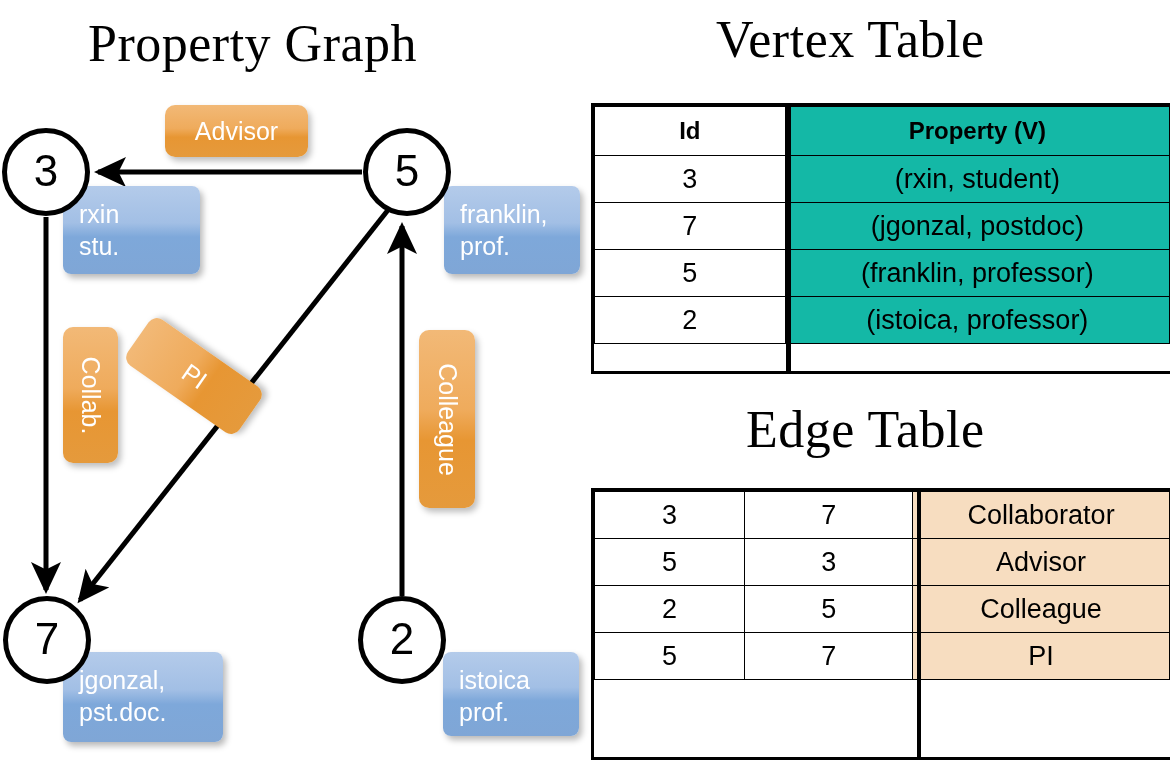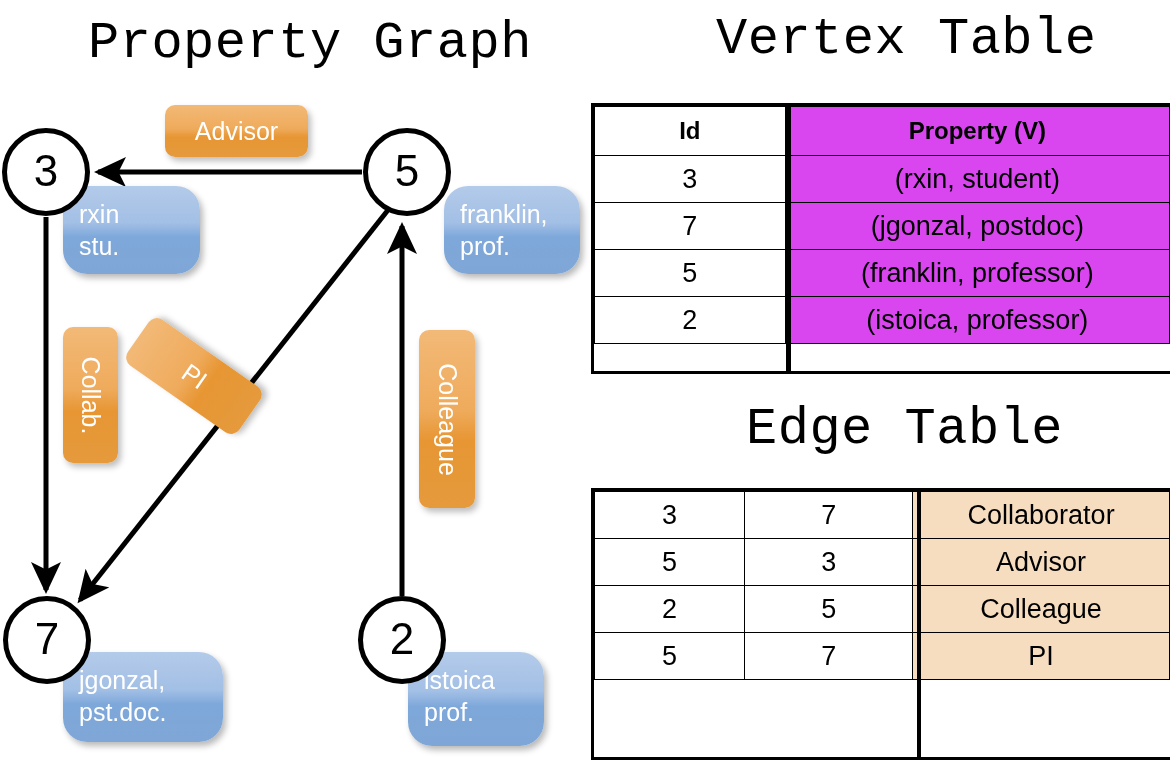--- a/index.html
+++ b/index.html
@@ -12,21 +12,21 @@
     height: 760px;
     position: relative;
     overflow: hidden;
     font-family: "Liberation Sans", sans-serif;
     color: #000;
   }
 
   
   .title {
     position: absolute;
-    font-family: Liberation Mono, monospace;
+    font-family: Liberation Serif, serif;
     font-weight: 300;
     font-size: 52px;
     line-height: 1;
     letter-spacing: 0.5px;
     color: #000;
     white-space: nowrap;
   }
   #title-property-graph { left: 88px;  top: 18px; }
   #title-vertex-table   { left: 716px; top: 14px; }
   #title-edge-table     { left: 746px; top: 404px; text-align: right; }
@@ -65,36 +65,36 @@
     top: -1px;
   }
   #vnode-3 { left: 2px;   top: 128px; }
   #vnode-5 { left: 363px; top: 128px; }
   #vnode-7 { left: 3px;   top: 596px; }
   #vnode-2 { left: 358px; top: 596px; }
 
   
   .prop-box {
     position: absolute;
-    border-radius: 24px;
+    border-radius: 8px;
     background: linear-gradient(to bottom, #b4cbea 0%, #a2bfe5 42%, #7ea8da 58%, #7fa6d6 100%);
     box-shadow: 3px 4px 6px rgba(0,0,0,0.28);
     color: #ffffff;
     font-family: "Liberation Sans", sans-serif;
     font-weight: 300;
     font-size: 25px;
     line-height: 1.28;
     padding: 12px 8px 0 16px;
     box-sizing: border-box;
     white-space: pre-line;
   }
   #prop-rxin     { left: 63px;  top: 186px; width: 137px; height: 88px; }
   #prop-franklin { left: 444px; top: 186px; width: 136px; height: 88px; }
   #prop-jgonzal  { left: 63px;  top: 652px; width: 160px; height: 90px; }
-  #prop-istoica  { left: 408px; top: 652px; width: 136px; height: 94px; }
+  #prop-istoica  { left: 443px; top: 652px; width: 136px; height: 84px; }
 
   
   .edge-box {
     position: absolute;
     border-radius: 10px;
     background: linear-gradient(to bottom, #f2b977 0%, #efab5c 45%, #e79633 62%, #e59a3c 100%);
     box-shadow: 3px 4px 6px rgba(0,0,0,0.26);
     color: #ffffff;
     font-family: "Liberation Sans", sans-serif;
     font-weight: 300;
@@ -148,21 +148,21 @@
   }
   .thick-sep {
     position: absolute;
     background: #000;
     pointer-events: none;
   }
 
   
   #vertex-table { left: 594px; top: 106px; }
   #vertex-table .col-id   { width: 194px; }
-  #vertex-table .col-prop { width: 390px; background: #d946ef; }
+  #vertex-table .col-prop { width: 390px; background: #14b8a6; }
   #vertex-frame { left: 591px; top: 103px; width: 590px; height: 271px; }
   #vertex-sep   { left: 786px; top: 103px; width: 5px; height: 271px; }
 
   
   #edge-table { left: 594px; top: 491px; }
   #edge-table .col-src  { width: 152px; }
   #edge-table .col-dst  { width: 170px; }
   #edge-table .col-prop { width: 258px; background: #f7ddc0; }
   #edge-frame { left: 591px; top: 488px; width: 592px; height: 272px; }
   #edge-sep   { left: 917px; top: 488px; width: 4px; height: 272px; }

